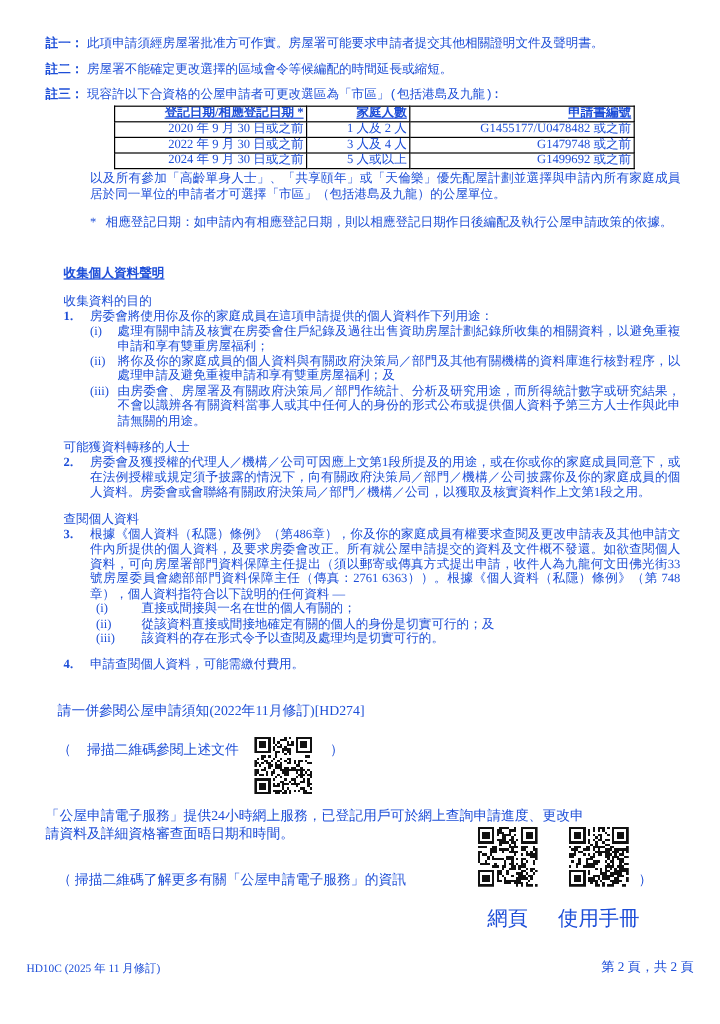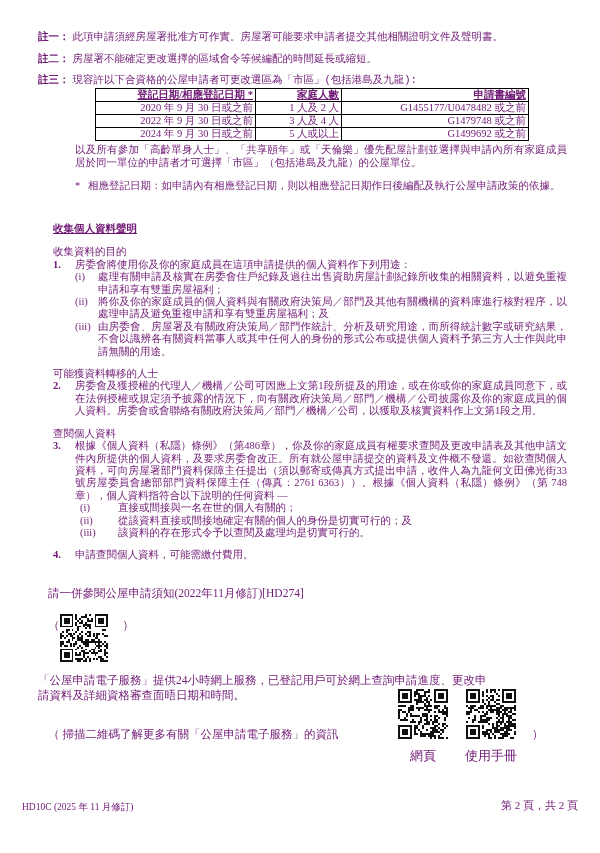--- a/index.html
+++ b/index.html
@@ -1,20 +1,20 @@
 <!DOCTYPE html>
 <html><head>
 <meta charset="utf-8">
 <style>
   html,body{margin:0;padding:0;background:#ffffff;}
   .page{
     position:relative;
     width:600px;height:853px;
     background:#ffffff;
-    color:#701a75;
+    color:#1d4ed8;
     font-family:"Liberation Serif","DejaVu Serif",serif;
     overflow:hidden;
     border-radius:16px;
   }
   
   .notes{position:absolute;top:30px;left:38px;right:33px;font-size:10.5px;line-height:13px;}
   .note-row{display:flex;margin-bottom:9px;}
   .note-label{font-weight:bold;white-space:nowrap;}
   .note-sep{font-weight:bold;white-space:nowrap;}
   .note-text{flex:1;text-align:justify;margin-left:3px;}
@@ -46,21 +46,21 @@
   .scan1 .scan-text{margin:0 13px 0 13px;}
   .scan1 .paren.close{margin-left:15px;}
   .qr{width:48px;height:48px;flex:none;}
   .qr svg{width:100%;height:100%;display:block;}
   .eservice{margin-top:11px;text-align:justify;}
   .scan2-area{position:relative;margin-top:2px;height:92px;}
   .scan2-line{position:absolute;left:10px;top:22px;}
   .qr2-group{position:absolute;left:360px;top:-16px;display:flex;gap:17px;}
   .qr-col{display:flex;flex-direction:column;align-items:center;}
   .qr-col .qr{width:50px;height:50px;}
-  .qr-label{margin-top:9px;font-size:13px;text-align:right;}
+  .qr-label{margin-top:19px;font-size:17px;text-align:right;}
   .scan2-close{position:absolute;left:494px;top:22px;}
   
   .footer-left{position:absolute;left:22px;top:801px;font-size:9.5px;}
   .footer-right{position:absolute;right:22px;top:798px;font-size:11px;}
 </style>
 </head>
 <body>
 
 <div class="page">
 
@@ -177,20 +177,21 @@
       <span class="num">4.</span>
       <div class="num-body">申請查閱個人資料，可能需繳付費用。</div>
     </div>
   </div>
 
   <div class="bottom">
     <div class="hd274">請一併參閱公屋申請須知(2022年11月修訂)[HD274]</div>
 
     <div class="scan1">
       <span class="paren">（</span>
+      <span class="scan-text">掃描二維碼參閱上述文件</span>
       <span class="qr">
           <svg viewBox="0 0 25 25" xmlns="http://www.w3.org/2000/svg" shape-rendering="crispEdges">
             <rect x="8" y="0" width="1" height="1" fill="#111"></rect>
             <rect x="13" y="0" width="1" height="1" fill="#111"></rect>
             <rect x="15" y="0" width="1" height="1" fill="#111"></rect>
             <rect x="8" y="1" width="1" height="1" fill="#111"></rect>
             <rect x="11" y="1" width="1" height="1" fill="#111"></rect>
             <rect x="12" y="1" width="1" height="1" fill="#111"></rect>
             <rect x="13" y="1" width="1" height="1" fill="#111"></rect>
             <rect x="8" y="2" width="1" height="1" fill="#111"></rect>

